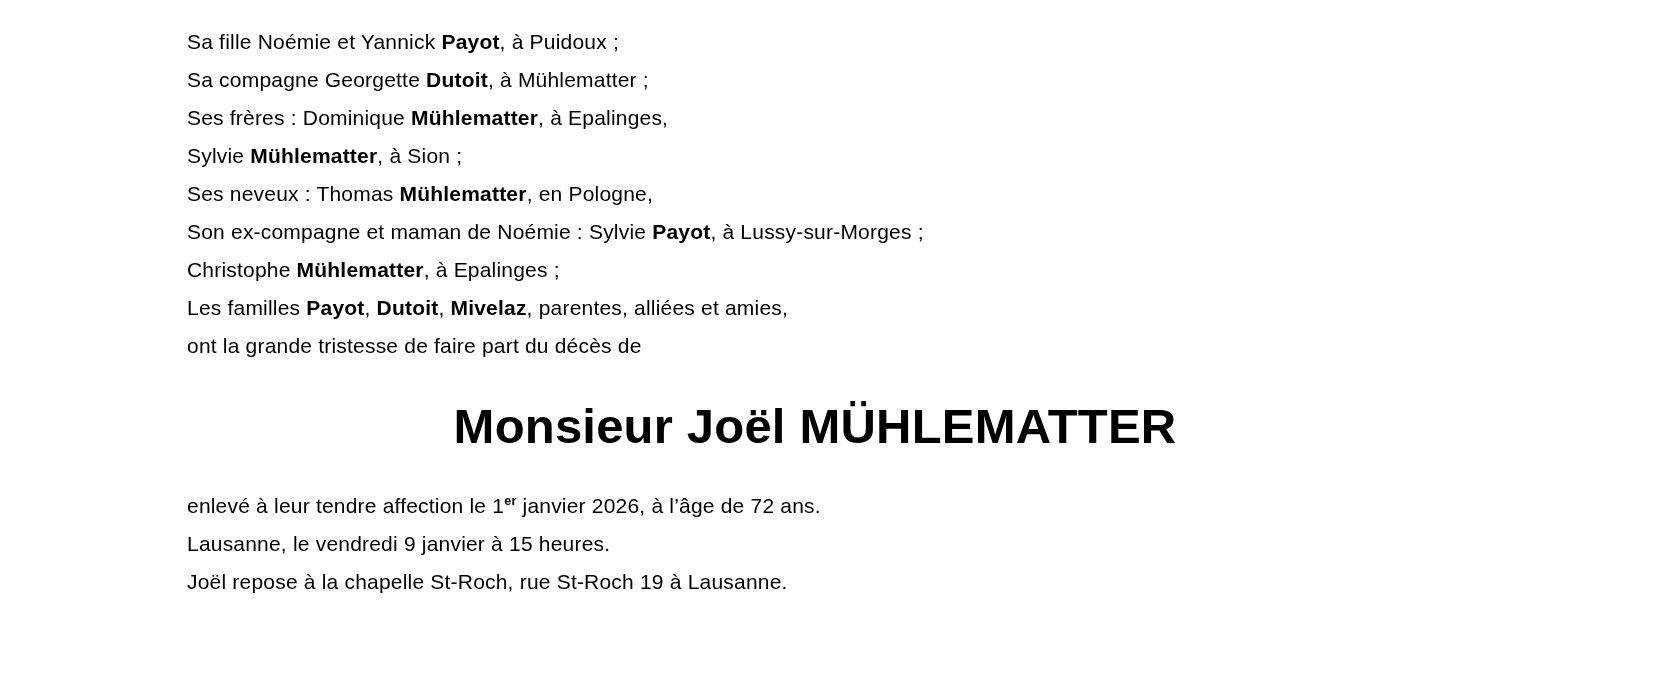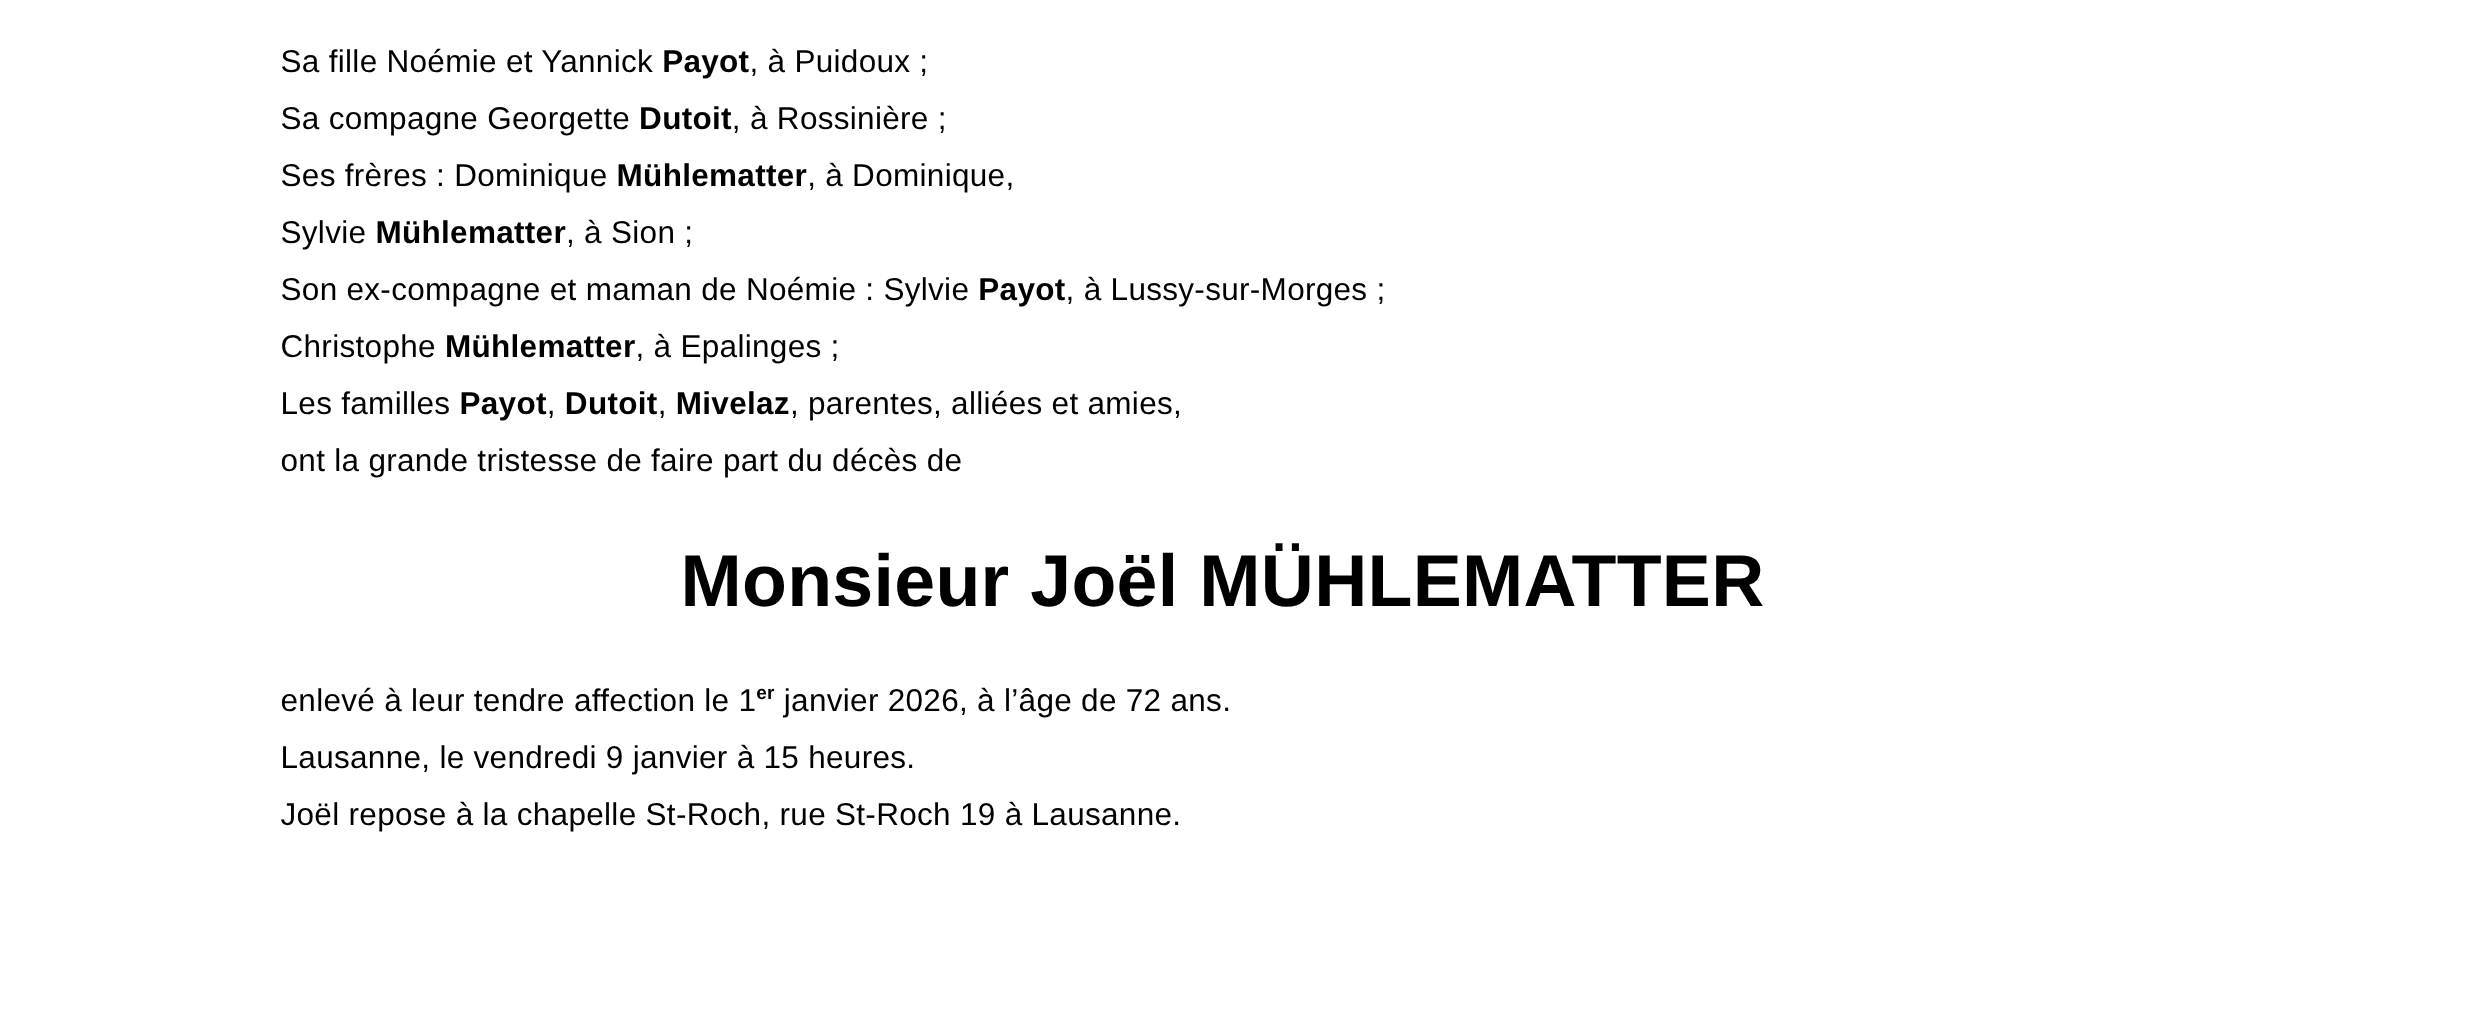--- a/index.html
+++ b/index.html
@@ -47,23 +47,24 @@
   }
 </style>
 </head>
 <body>
 
 <div class="page" style="background: rgb(255, 255, 255); color: rgb(0, 0, 0);">
   <div class="content">
 
     <div class="family-lines">
         <div class="line"><span>Sa fille Noémie et Yannick </span><span class="bold">Payot</span><span>, à Puidoux ;</span></div>
-        <div class="line"><span>Sa compagne Georgette </span><span class="bold">Dutoit</span><span>, à Rossinière ;</span></div>
-        <div class="line"><span>Ses frères : Dominique </span><span class="bold">Mühlematter</span><span>, à Dominique,</span></div>
+        <div class="line"><span>Sa compagne Georgette </span><span class="bold">Dutoit</span><span>, à Mühlematter ;</span></div>
+        <div class="line"><span>Ses frères : Dominique </span><span class="bold">Mühlematter</span><span>, à Epalinges,</span></div>
         <div class="line"><span>Sylvie </span><span class="bold">Mühlematter</span><span>, à Sion ;</span></div>
+        <div class="line"><span>Ses neveux : Thomas </span><span class="bold">Mühlematter</span><span>, en Pologne,</span></div>
         <div class="line"><span>Son ex-compagne et maman de Noémie : Sylvie </span><span class="bold">Payot</span><span>, à Lussy-sur-Morges ;</span></div>
         <div class="line"><span>Christophe </span><span class="bold">Mühlematter</span><span>, à Epalinges ;</span></div>
         <div class="line"><span>Les familles </span><span class="bold">Payot</span><span>, </span><span class="bold">Dutoit</span><span>, </span><span class="bold">Mivelaz</span><span>, parentes, alliées et amies,</span></div>
         <div class="line"><span>ont la grande tristesse de faire part du décès de</span></div>
       </div>
 
     <h1 class="title">Monsieur Joël MÜHLEMATTER</h1>
 
     <div class="detail-lines">
         <div class="line"><span>enlevé à leur tendre affection le 1</span><sup>er</sup><span> janvier 2026, à l’âge de 72 ans.</span></div>

